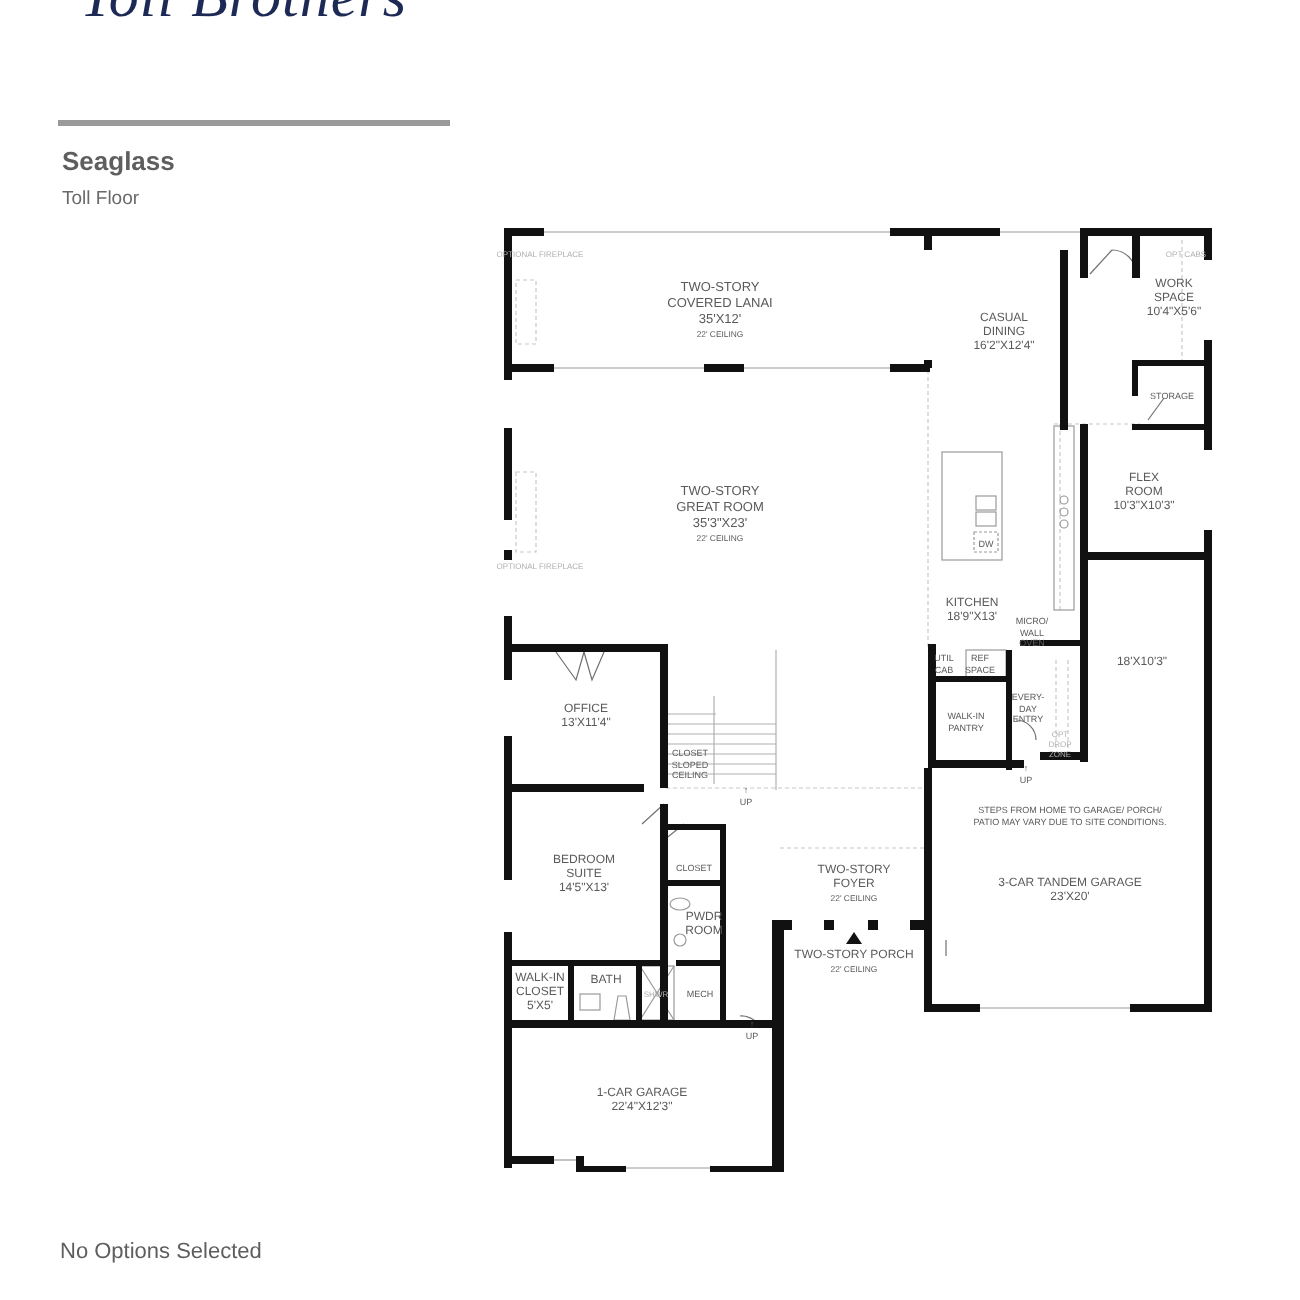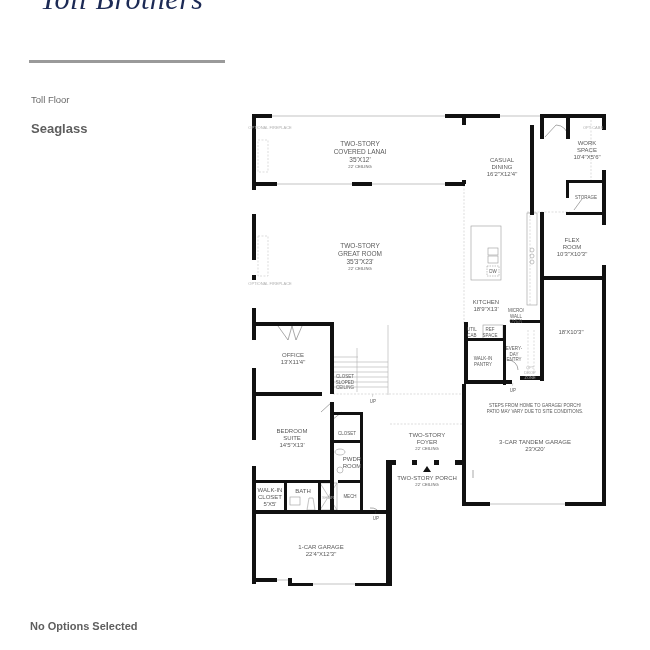--- a/index.html
+++ b/index.html
@@ -1,21 +1,21 @@
 <!DOCTYPE html>
 <html><head>
   <meta charset="utf-8">
   <style>
     html, body { margin: 0; padding: 0; background: #ffffff; }
     body { width: 650px; height: 650px; position: relative; overflow: hidden; font-family: "Liberation Sans", sans-serif; }
     .brand { position: absolute; left: 40px; top: -18px; font-family: "Liberation Serif", serif; font-style: italic; font-size: 30px; color: #1c2a55; letter-spacing: 0.5px; white-space: nowrap; }
     .divider { position: absolute; left: 29px; top: 60px; width: 196px; height: 3px; background: #9a9a9a; }
-    .plan-name { position: absolute; left: 31px; top: 73px; font-size: 13px; font-weight: bold; color: #5e5e5e; margin-top: 48px; }
+    .plan-name { position: absolute; left: 31px; top: 73px; font-size: 13px; font-weight: bold; color: #5e5e5e; }
     .floor-name { position: absolute; left: 31px; top: 94px; font-size: 9.5px; color: #6a6a6a; }
-    .options { position: absolute; left: 30px; top: 620px; font-size: 11px; font-weight: bold; color: #5e5e5e; }
+    .options { position: absolute; left: 30px; top: 620px; font-size: 11px; font-weight: normal; color: #5e5e5e; }
     .plan { position: absolute; left: 0; top: 0; width: 650px; height: 650px; }
     .lbl { position: absolute; text-align: center; color: #5a5a5a; font-size: 6px; line-height: 7px; transform: translate(-50%, -50%); white-space: nowrap; }
     .lbl.big { font-size: 6.5px; line-height: 8px; }
     .lbl.sm { font-size: 4.5px; line-height: 5.5px; }
     .lbl.faint { color: #b0b0b0; font-size: 4px; line-height: 5px; }
     .lbl .sub { display: block; font-size: 4.2px; line-height: 5.5px; }
   </style>
 </head>
 <body>
 

